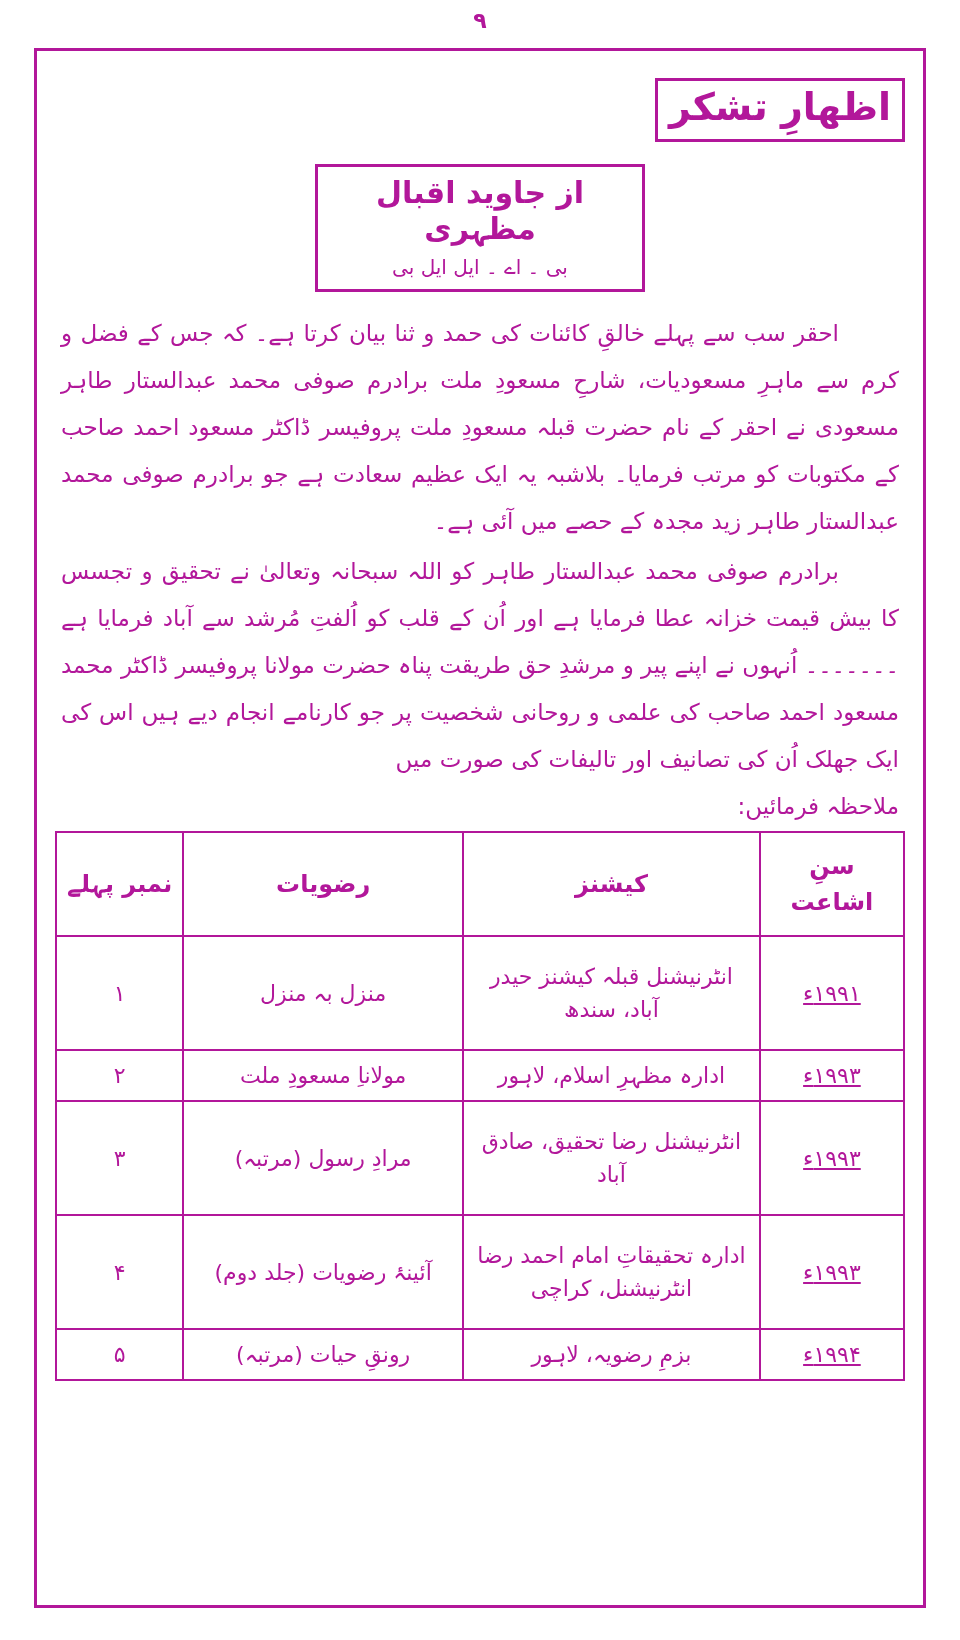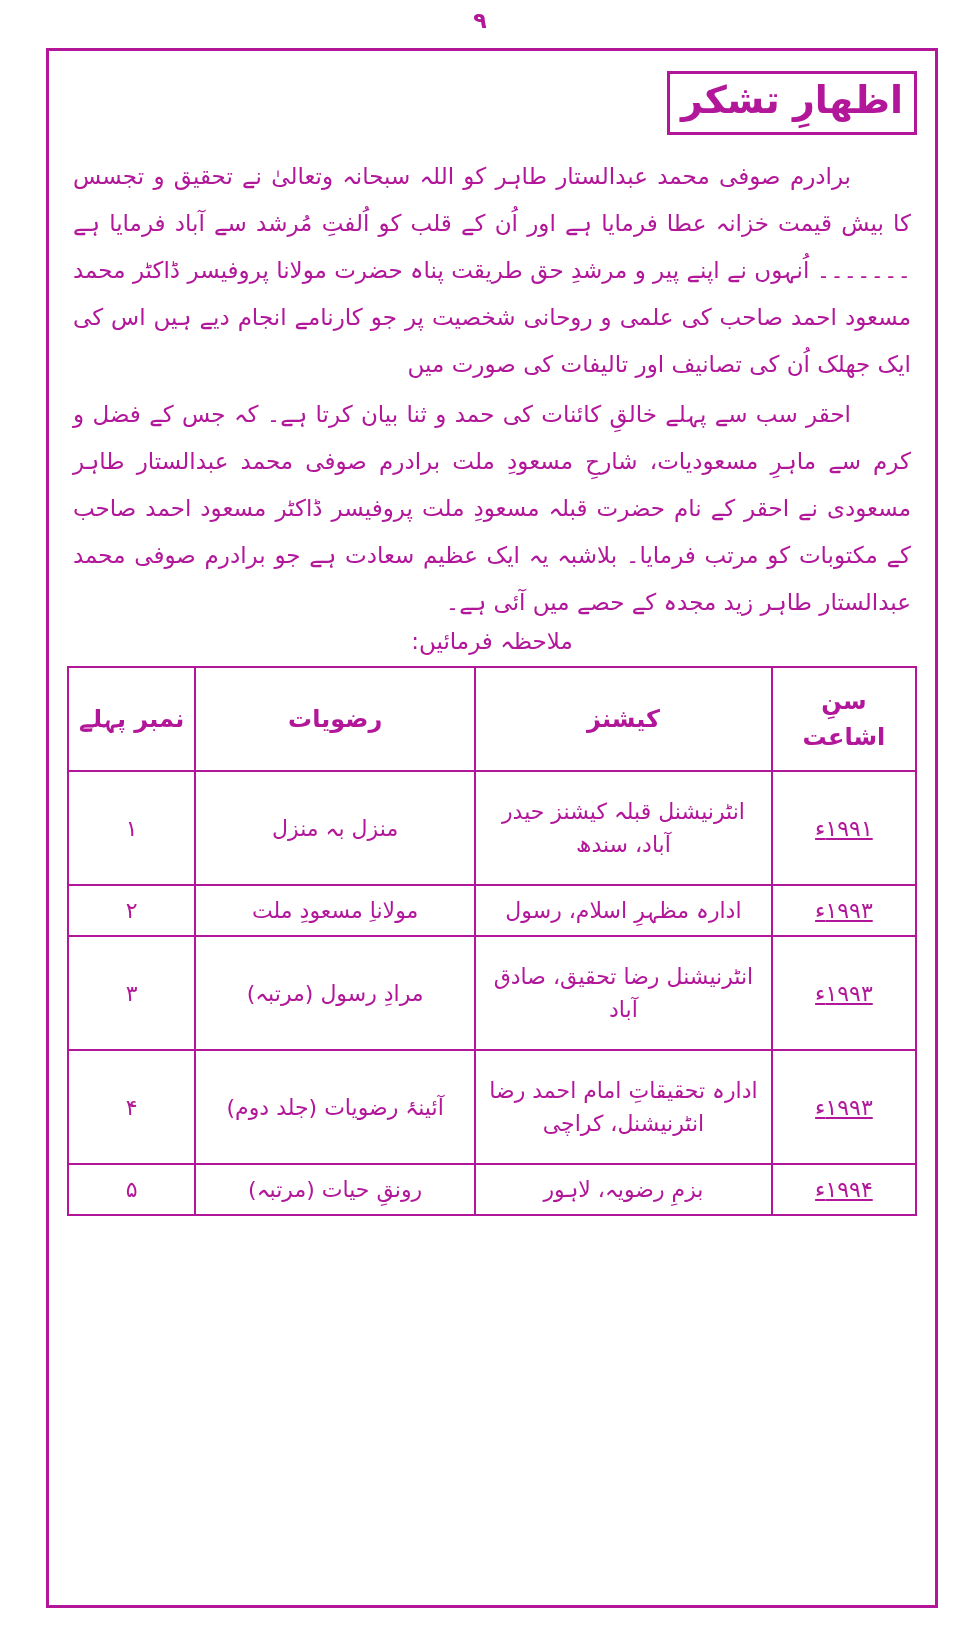--- a/index.html
+++ b/index.html
@@ -27,26 +27,26 @@
     width: 960px;
     text-align: center;
     font-size: 22px;
     font-weight: bold;
     color: #b2179a;
     direction: rtl;
   }
   .frame {
     position: absolute;
     top: 48px;
-    left: 46px;
+    left: 34px;
     width: 892px;
     height: 1560px;
     border: 3px solid #b2179a;
     box-sizing: border-box;
-    padding: 14px 18px 10px 18px;
+    padding: 21px 18px 10px 18px;
     direction: rtl;
   }
   .title-box {
     margin: 6px 6px 0 0;
     width: 250px;
     margin-left: auto;
     margin-right: 0;
     border: 3px solid #b2179a;
     text-align: center;
     padding: 6px 4px 10px 4px;
@@ -85,24 +85,24 @@
     padding: 0 6px;
   }
   .body-text p {
     margin: 0 0 2px 0;
     text-indent: 0;
   }
   .body-text p.indented {
     text-indent: 60px;
   }
   .closing {
-    text-align: center;
+    text-align: right;
     font-size: 23px;
     padding: 0 6px;
-    margin-top: 2px;
+    margin-top: 10px;
     direction: rtl;
   }
   table.books {
     margin-top: 12px;
     width: 100%;
     border-collapse: collapse;
     direction: rtl;
     table-layout: fixed;
   }
   table.books th, table.books td {
@@ -134,24 +134,28 @@
 <div class="page">
 
   <div class="page-number">۹</div>
 
   <div class="frame">
 
     <div class="title-box">
       <div class="title-text">اظهارِ تشکر</div>
     </div>
 
+    <div class="author-box">
+      <div class="author-name">از جاوید اقبال مظہری</div>
+      <div class="author-degree">بی ۔ اے ۔ ایل ایل بی</div>
+    </div>
 
     <div class="body-text">
+      <p class="indented">احقر سب سے پہلے خالقِ کائنات کی حمد و ثنا بیان کرتا ہے۔ کہ جس کے فضل و کرم سے ماہرِ مسعودیات، شارحِ مسعودِ ملت برادرم صوفی محمد عبدالستار طاہر مسعودی نے احقر کے نام حضرت قبلہ مسعودِ ملت پروفیسر ڈاکٹر مسعود احمد صاحب کے مکتوبات کو مرتب فرمایا۔ بلاشبہ یہ ایک عظیم سعادت ہے جو برادرم صوفی محمد عبدالستار طاہر زید مجدہ کے حصے میں آئی ہے۔</p>
       <p class="indented">برادرم صوفی محمد عبدالستار طاہر کو اللہ سبحانہ وتعالیٰ نے تحقیق و تجسس کا بیش قیمت خزانہ عطا فرمایا ہے اور اُن کے قلب کو اُلفتِ مُرشد سے آباد فرمایا ہے ۔۔۔۔۔۔۔ اُنہوں نے اپنے پیر و مرشدِ حق طریقت پناہ حضرت مولانا پروفیسر ڈاکٹر محمد مسعود احمد صاحب کی علمی و روحانی شخصیت پر جو کارنامے انجام دیے ہیں اس کی ایک جھلک اُن کی تصانیف اور تالیفات کی صورت میں</p>
-      <p class="indented">احقر سب سے پہلے خالقِ کائنات کی حمد و ثنا بیان کرتا ہے۔ کہ جس کے فضل و کرم سے ماہرِ مسعودیات، شارحِ مسعودِ ملت برادرم صوفی محمد عبدالستار طاہر مسعودی نے احقر کے نام حضرت قبلہ مسعودِ ملت پروفیسر ڈاکٹر مسعود احمد صاحب کے مکتوبات کو مرتب فرمایا۔ بلاشبہ یہ ایک عظیم سعادت ہے جو برادرم صوفی محمد عبدالستار طاہر زید مجدہ کے حصے میں آئی ہے۔</p>
     </div>
     <div class="closing">ملاحظہ فرمائیں:</div>
 
     <table class="books">
       <colgroup>
         <col class="c-year">
         <col class="c-pub">
         <col class="c-title">
         <col class="c-num">
       </colgroup>
@@ -165,21 +169,21 @@
       </thead>
       <tbody>
         <tr class="row-tall">
           <td class="year-cell">۱۹۹۱ء</td>
           <td>انٹرنیشنل قبلہ کیشنز حیدر آباد، سندھ</td>
           <td>منزل بہ منزل</td>
           <td>۱</td>
         </tr>
         <tr>
           <td class="year-cell">۱۹۹۳ء</td>
-          <td>ادارہ مظہرِ اسلام، رسول</td>
+          <td>ادارہ مظہرِ اسلام، لاہور</td>
           <td>مولاناِ مسعودِ ملت</td>
           <td>۲</td>
         </tr>
         <tr class="row-tall">
           <td class="year-cell">۱۹۹۳ء</td>
           <td>انٹرنیشنل رضا تحقیق، صادق آباد</td>
           <td>مرادِ رسول (مرتبہ)</td>
           <td>۳</td>
         </tr>
         <tr class="row-tall">

